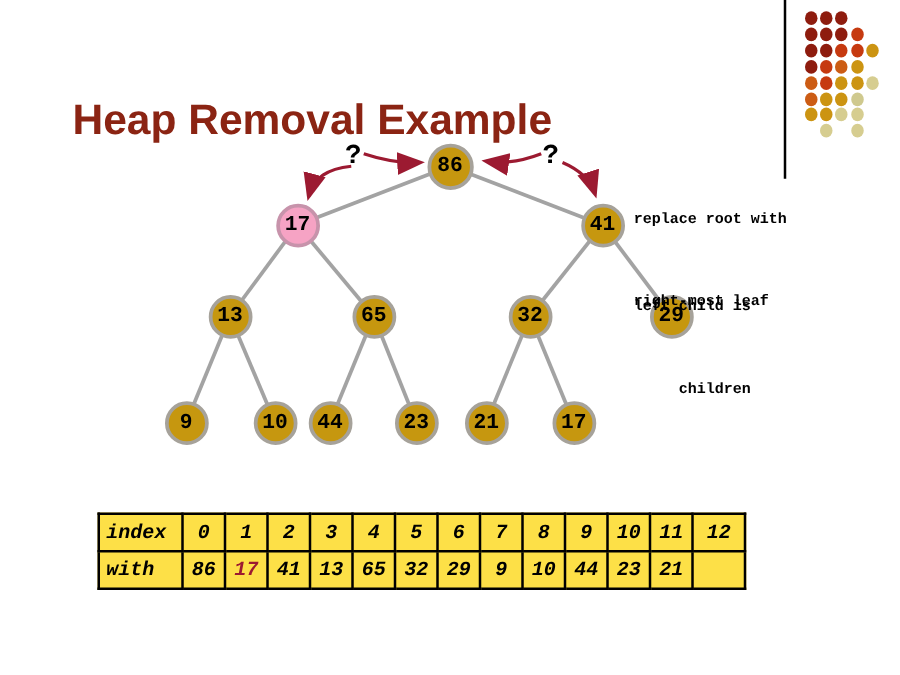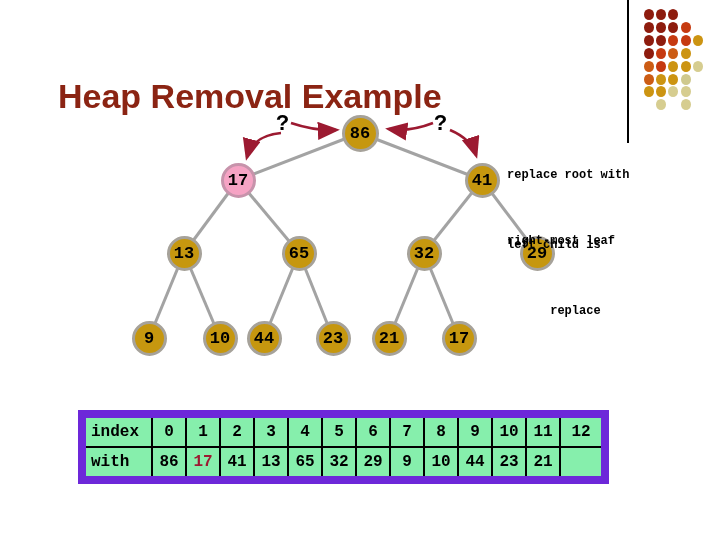--- a/index.html
+++ b/index.html
@@ -19,21 +19,21 @@
   .caption{position:absolute;left:156px;top:380px;font-size:15.5px;font-weight:bold;
            color:#8c1a31;white-space:pre;}
   #tree-svg{position:absolute;left:0;top:0;}
   #tree-svg line{stroke:#a3a3a3;stroke-width:3;}
   #tree-svg path.arrow{stroke:#9c1a31;stroke-width:2.6;fill:none;}
   .node{position:absolute;border-radius:50%;box-sizing:border-box;display:flex;
         align-items:center;justify-content:center;font-size:17px;font-weight:bold;color:#000;}
   .node.gold{background:#c6970f;border:3px solid #a6a29a;}
   .node.pink{background:#f6a3c4;border:3px solid #c793ab;}
   #heap-table{position:absolute;left:78px;top:410px;border-collapse:collapse;
-              border:8px solid #6d28d9;background:#86efac;table-layout:fixed;}
+              border:1px solid #6d28d9;background:#fde047;table-layout:fixed;font-style:italic;}
   #heap-table th,#heap-table td{border:2px solid #000;height:28px;padding:0;
               font-size:16px;font-weight:bold;text-align:center;color:#000;
               font-family:"Liberation Mono","DejaVu Sans Mono",monospace;}
   #heap-table th.lbl{width:60px;text-align:left;padding-left:5px;}
   #heap-table td{width:32px;}
   #heap-table td.last{width:40px;}
   #heap-table td.hl{color:#9c1a31;}
   .deco-line{position:absolute;left:627px;top:0;width:2px;height:143px;background:#000;}
   .dot{position:absolute;width:10px;height:11px;border-radius:50%;}
 </style>
@@ -122,21 +122,21 @@
 
   <div class="q q-left">?</div>
   <div class="q q-right">?</div>
 
   <div class="ann ann1">
     <div>replace root with</div>
     <div>right-most leaf</div>
   </div>
   <div class="ann ann2">
     <div>left child is</div>
-    <div>replace</div>
+    <div>children</div>
   </div>
 
 
   <table id="heap-table">
       <tbody>
         <tr>
           <th class="lbl">index</th>
           <td>0</td>
           <td>1</td>
           <td>2</td>

